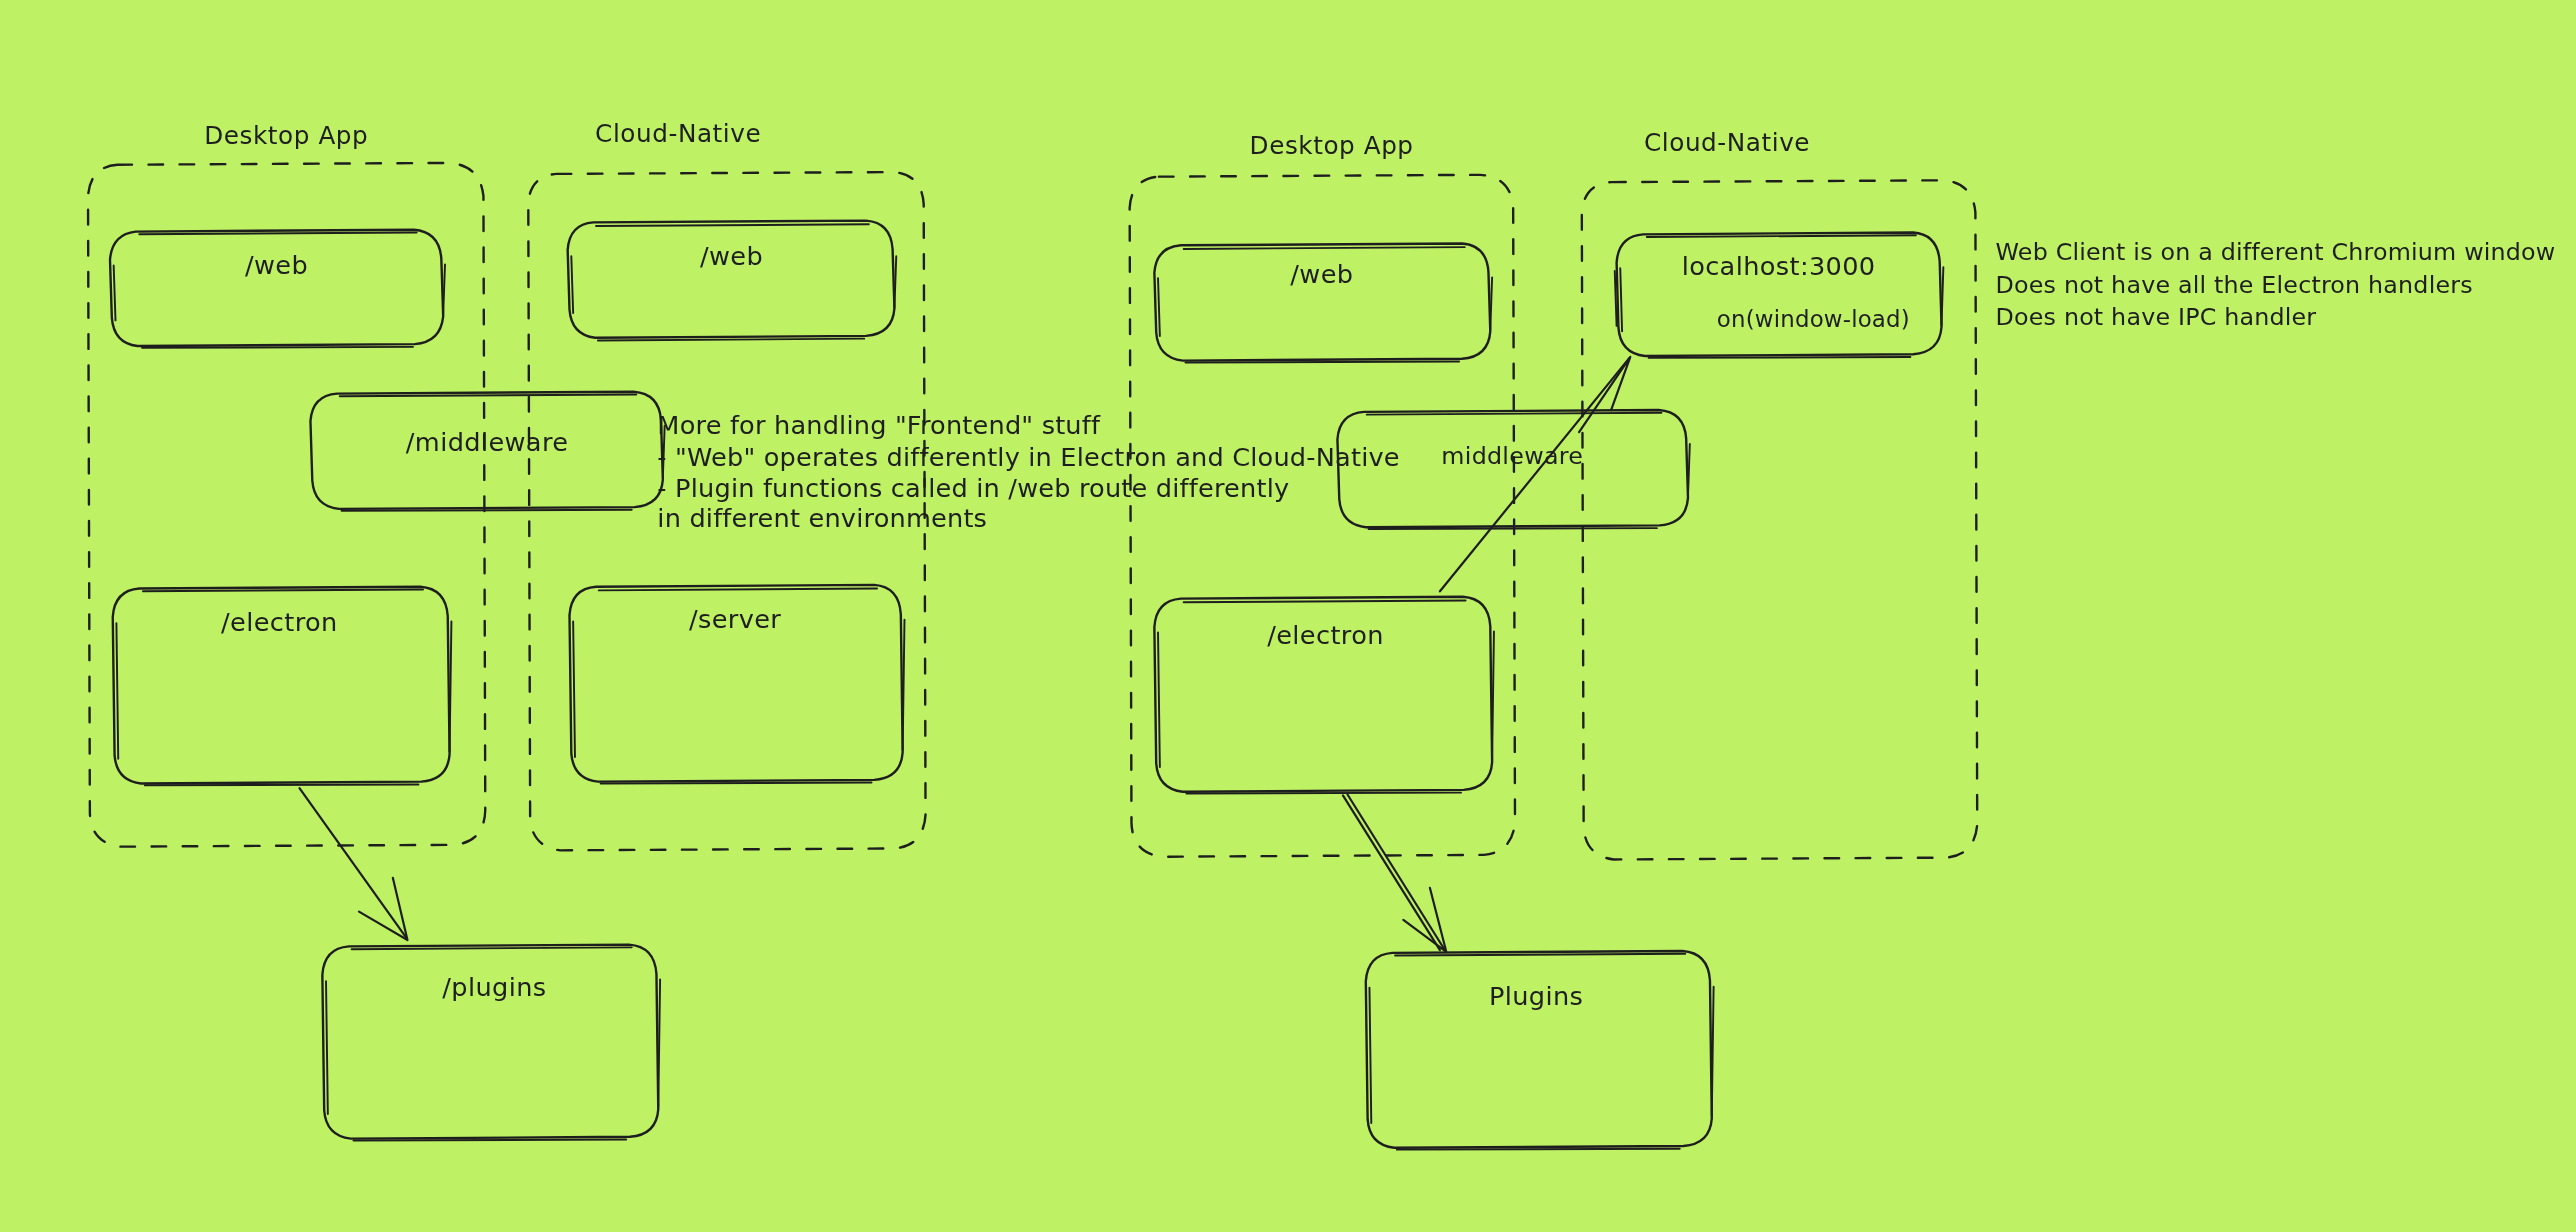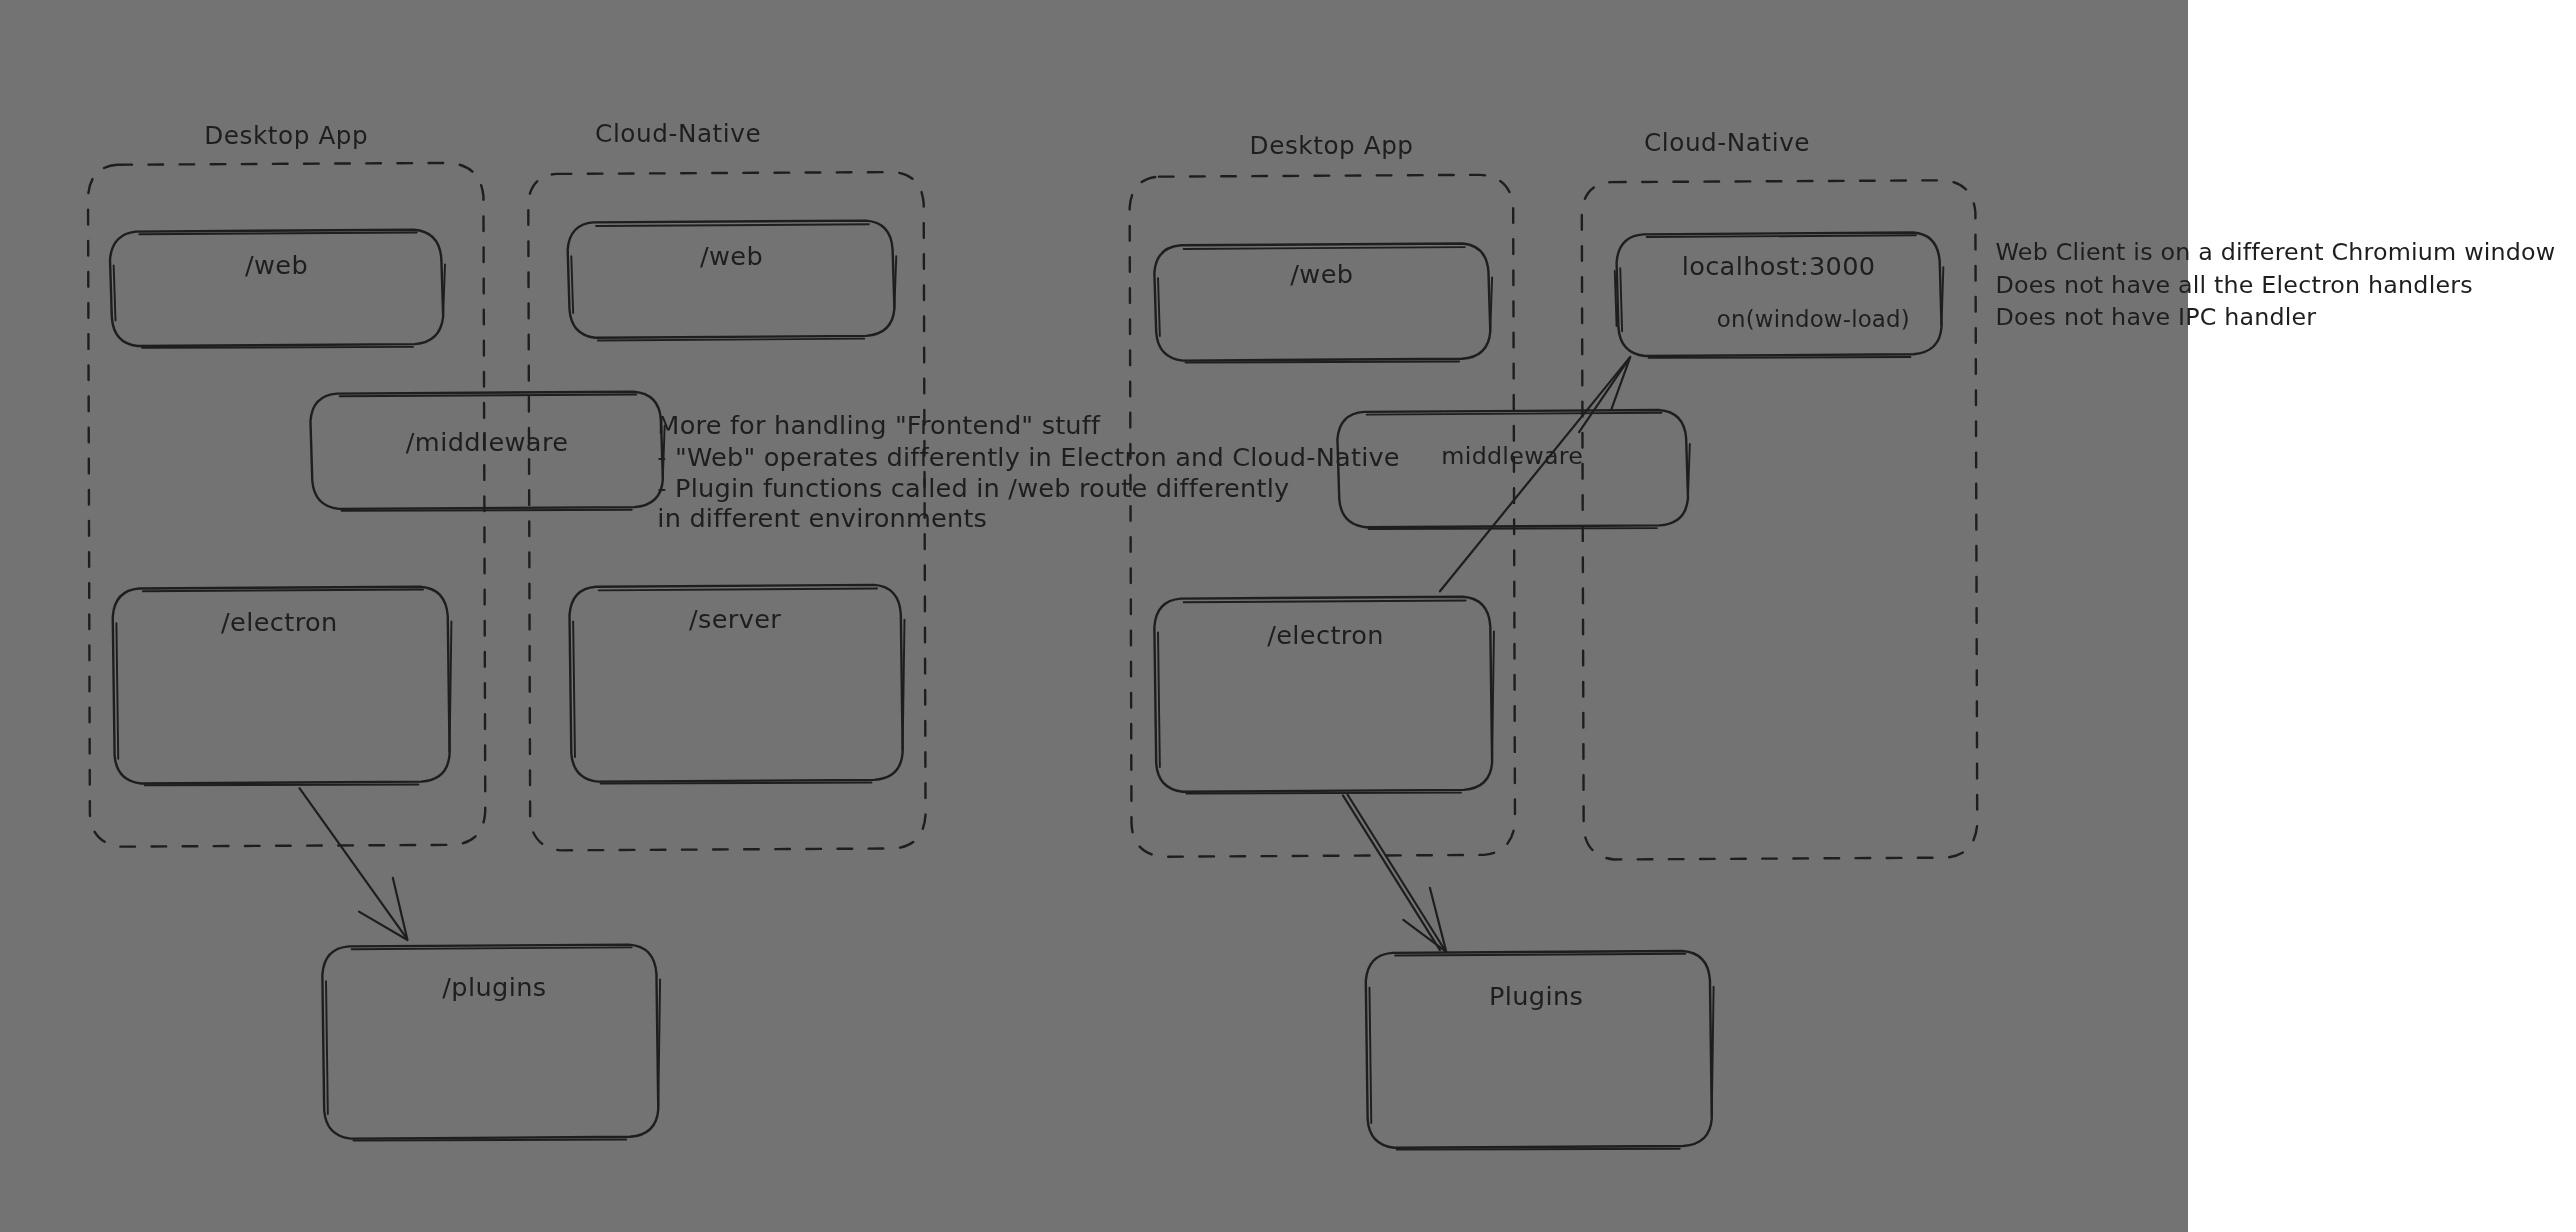--- a/index.html
+++ b/index.html
@@ -8,23 +8,23 @@
     background: #ffffff;
   }
   body {
     width: 2576px;
     height: 1232px;
     overflow: hidden;
     font-family: "DejaVu Sans", sans-serif;
   }
   #canvas-root {
     position: relative;
-    width: 2188px;
+    width: 2576px;
     height: 1232px;
-    background: #737373;
+    background: #bef264;
   }
   svg#diagram {
     position: absolute;
     top: 0;
     left: 0;
     width: 2576px;
     height: 1232px;
     display: block;
   }
   .sk-stroke {

